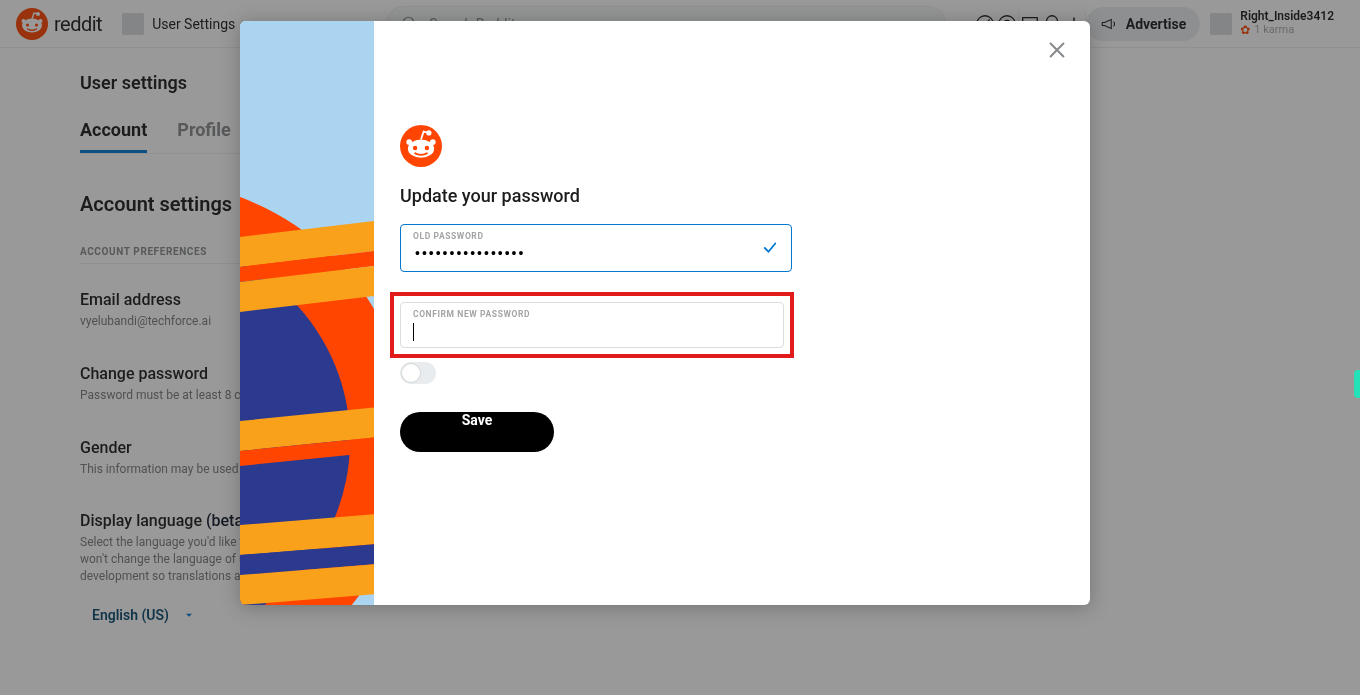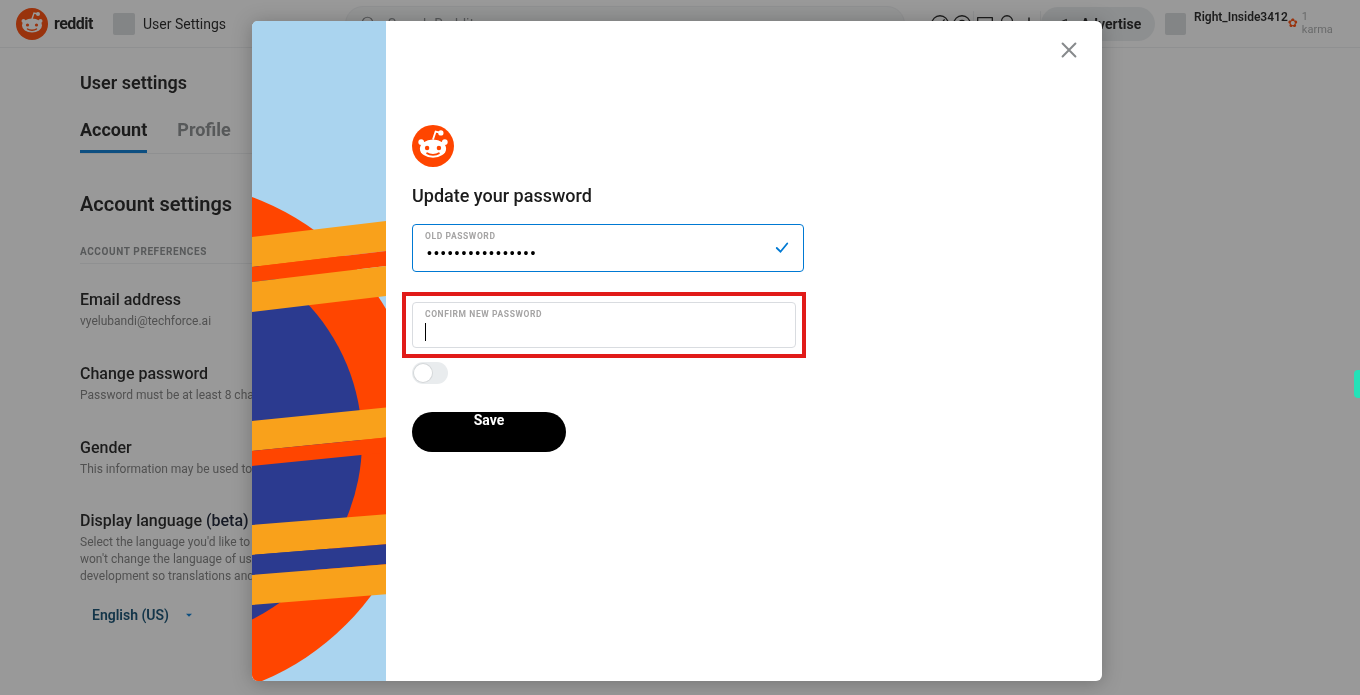--- a/index.html
+++ b/index.html
@@ -2,52 +2,52 @@
 <html><head>
 <meta charset="utf-8">
 <style>
   html,body{margin:0;padding:0;font-family:-apple-system,BlinkMacSystemFont,"Segoe UI",Roboto,Arial,sans-serif;background:#fff;color:#1c1c1c;}
   *{box-sizing:border-box;}
   .page{width:1360px;height:695px;position:relative;overflow:hidden;}
 
   
   .hdr{height:48px;border-bottom:1px solid #edeff1;display:flex;align-items:center;padding:0 16px;gap:12px;}
   .logo{display:flex;align-items:center;gap:6px;}
-  .logo-text{font-weight:700;font-size:16px;letter-spacing:-0.5px;}
+  .logo-text{font-weight:400;font-size:20px;letter-spacing:-0.5px;}
   .nav-drop{display:flex;align-items:center;gap:8px;padding:4px 8px;border-radius:4px;width:260px;color:#1c1c1c;font-size:14px;}
   .avatar-ph{width:22px;height:22px;background:#d7dadc;border-radius:2px;}
   .search{flex:0 0 560px;height:36px;background:#f6f7f8;border:1px solid #edeff1;border-radius:18px;display:flex;align-items:center;padding:0 14px;color:#878a8c;font-size:14px;gap:10px;}
   .hdr-spacer{flex:1;}
   .hdr-icons{display:flex;align-items:center;gap:0;color:#1c1c1c;}
   .icon-shell{width:22px;height:22px;display:flex;align-items:center;justify-content:center;}
   .sep{width:1px;height:26px;background:#edeff1;}
   .adv-btn{height:34px;background:#eaedef;border-radius:17px;display:flex;align-items:center;gap:8px;padding:0 14px;font-weight:700;font-size:14px;}
   .user-chip{display:flex;align-items:center;gap:8px;padding:4px 10px;}
-  .user-meta{display:flex;flex-direction:row;line-height:1.1;}
+  .user-meta{display:flex;flex-direction:column;line-height:1.1;}
   .user-name{font-size:12px;font-weight:600;}
   .user-karma{font-size:11px;color:#a8aaab;display:flex;align-items:center;gap:4px;}
   .karma-icon{color:#ff4500;font-size:12px;}
 
   
   .main{padding:24px 80px;max-width:870px;}
   .h1{font-size:18px;font-weight:600;margin:0 0 26px;}
   .tabs{display:flex;gap:30px;border-bottom:1px solid #edeff1;margin-bottom:38px;}
   .tab{font-size:18px;font-weight:700;color:#878a8c;padding:0 0 10px;cursor:pointer;}
   .tab.active{color:#1c1c1c;border-bottom:3px solid #0079d3;}
   .h2{font-size:20px;font-weight:600;margin:0 0 30px;}
   .sect-label{font-size:10px;letter-spacing:0.6px;font-weight:700;color:#878a8c;border-bottom:1px solid #edeff1;padding-bottom:6px;margin-bottom:26px;}
   .row{margin-bottom:34px;}
   .row-title{font-size:16px;font-weight:500;margin-bottom:4px;}
   .row-sub{font-size:12px;color:#7c7c7c;line-height:1.4;max-width:460px;}
   .beta{color:#0f172a;}
   .lang-select{margin-top:16px;color:#0c4a6e;font-size:14px;font-weight:600;display:inline-flex;align-items:center;gap:14px;padding:6px 12px;}
 
   
   .scrim{position:absolute;inset:0;background:rgba(28,28,28,0.45);}
-  .modal{position:absolute;top:21px;left:252px;width:850px;height:660px;background:#fff;border-radius:6px;display:flex;overflow:hidden;box-shadow:0 2px 20px rgba(0,0,0,.25);}
+  .modal{position:absolute;top:21px;left:240px;width:850px;height:584px;background:#fff;border-radius:6px;display:flex;overflow:hidden;box-shadow:0 2px 20px rgba(0,0,0,.25);}
   .modal-art{width:134px;background:#aad4ef;position:relative;overflow:hidden;}
   .art-svg{position:absolute;inset:0;}
   .modal-body{flex:1;padding:104px 50px 30px 26px;position:relative;}
   .modal-close{position:absolute;top:18px;right:22px;cursor:pointer;color:#878a8c;}
   .m-logo{margin-bottom:14px;}
   .m-title{font-size:18px;font-weight:500;margin-bottom:18px;}
   .field{position:relative;border:1px solid #d9dce0;border-radius:4px;height:48px;margin-bottom:20px;padding:18px 40px 6px 12px;width:392px;}
   .field.ok{border-color:#0079d3;}
   .field-label{position:absolute;top:6px;left:12px;font-size:8.5px;font-weight:700;letter-spacing:0.6px;color:#a5a4a4;}
   .field input{border:none;outline:none;width:100%;font-size:14px;letter-spacing:2px;background:transparent;}

